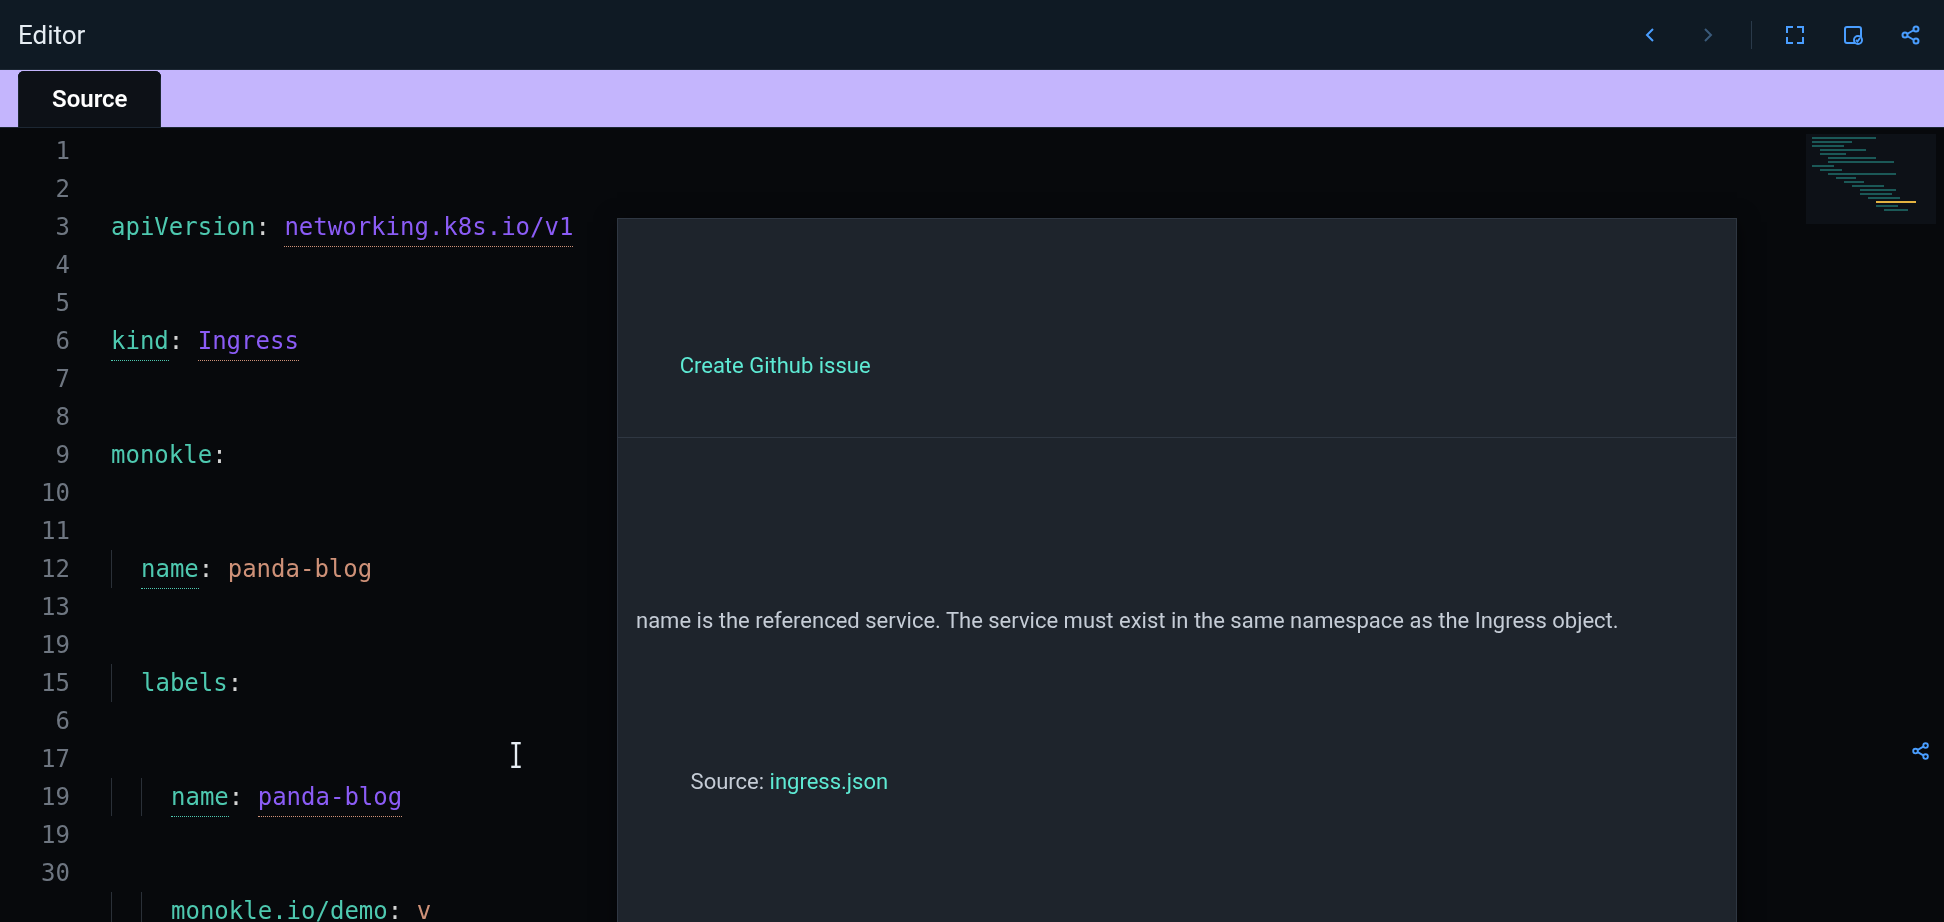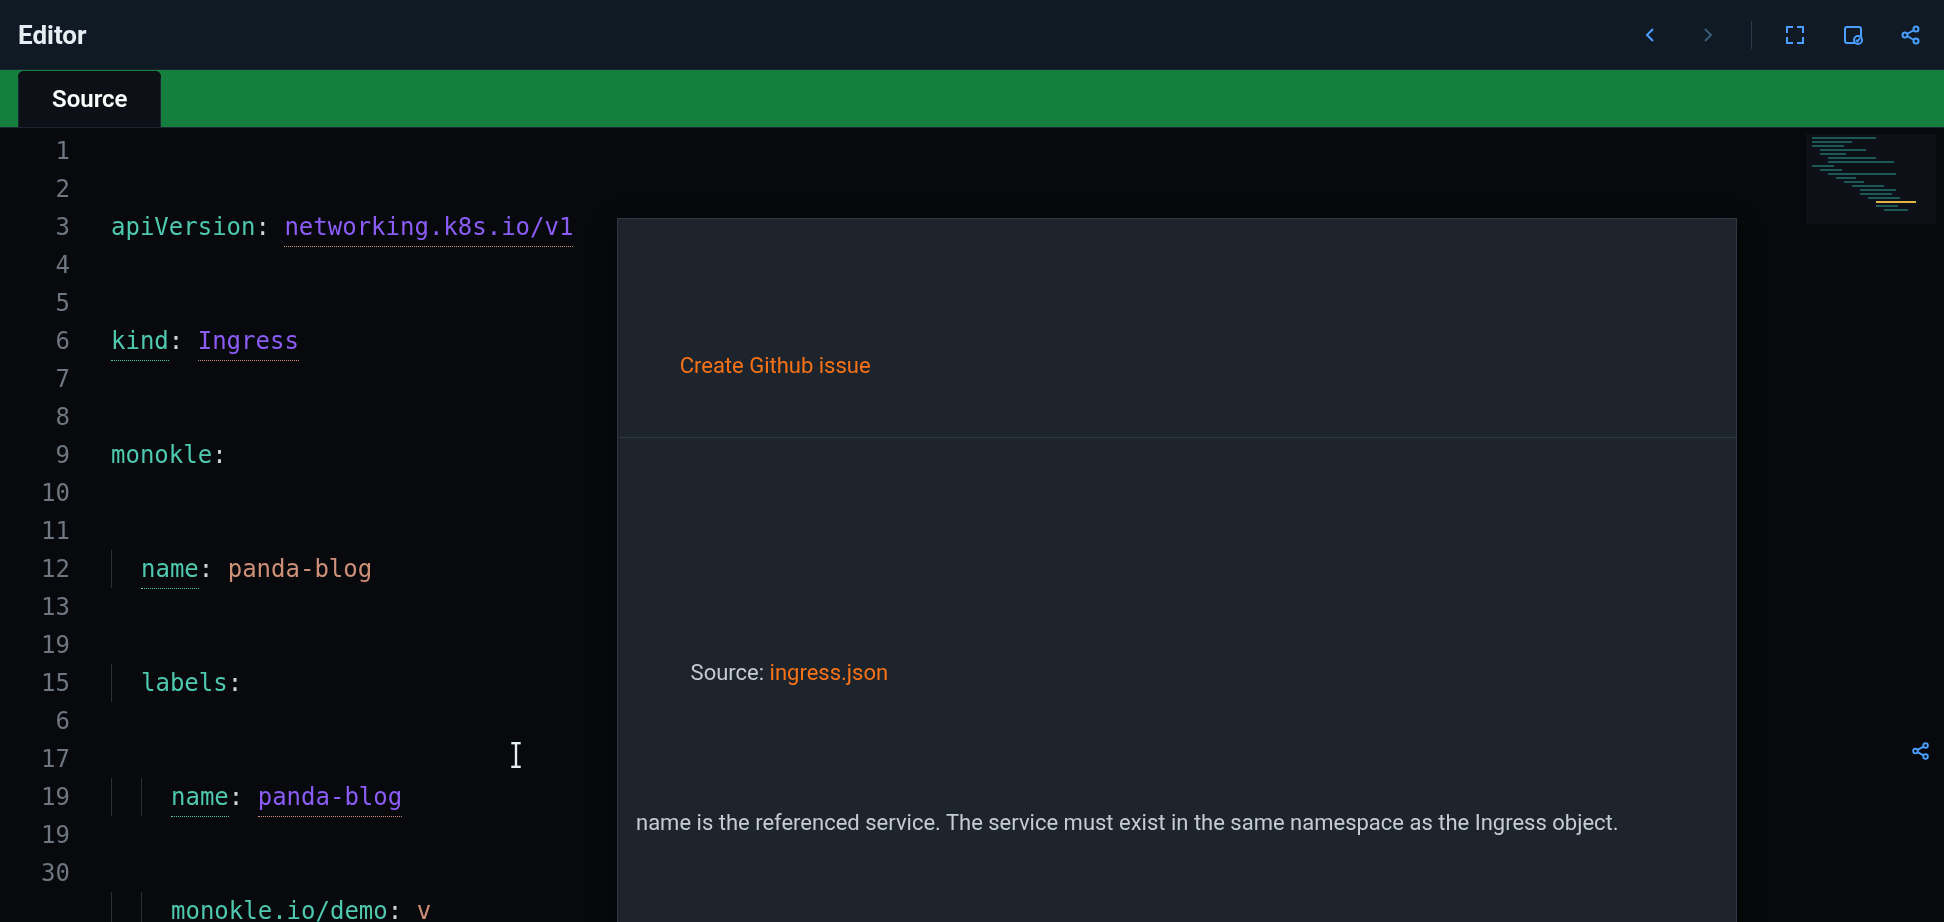--- a/index.html
+++ b/index.html
@@ -14,21 +14,21 @@
     height: 70px;
     display: flex;
     align-items: center;
     padding: 0 18px;
     background: #0f1a24;
     border-bottom: 1px solid #1c2733;
   }
   .titlebar-title {
     font-family: -apple-system, BlinkMacSystemFont, "Segoe UI", Roboto, sans-serif;
     font-size: 26px;
-    font-weight: 700;
+    font-weight: 400;
     color: #e6edf3;
   }
   .titlebar-actions {
     margin-left: auto;
     display: flex;
     gap: 28px;
     align-items: center;
   }
   .titlebar-sep {
     width: 1px;
@@ -42,21 +42,21 @@
     justify-content: center;
     width: 30px;
     height: 30px;
     cursor: pointer;
   }
   .icon-btn svg { width: 24px; height: 24px; stroke: currentColor; fill: none; stroke-width: 2; }
 
   .tabs {
     display: flex;
     padding-left: 18px;
-    background: #15803d;
+    background: #c4b5fd;
     border-bottom: 1px solid #1c2733;
     height: 58px;
     align-items: flex-end;
   }
   .tab {
     padding: 14px 34px 14px 34px;
     font-family: -apple-system, BlinkMacSystemFont, "Segoe UI", Roboto, sans-serif;
     font-size: 24px;
     font-weight: 600;
     cursor: pointer;
@@ -135,21 +135,21 @@
     background: #1e242c;
     border: 1px solid #2f3742;
     font-family: -apple-system, BlinkMacSystemFont, "Segoe UI", Roboto, sans-serif;
     font-size: 22px;
     color: #c5ccd6;
     box-shadow: 0 4px 20px rgba(0,0,0,0.5);
     z-index: 10;
   }
   .hover-sec { padding: 14px 18px; border-bottom: 1px solid #2f3742; }
   .hover-sec:last-child { border-bottom: none; }
-  .hover-link { color: #f97316; cursor: pointer; }
+  .hover-link { color: #5eead4; cursor: pointer; }
   .cursor-ibeam {
     position: absolute;
     width: 18px;
     height: 26px;
     color: #e6edf3;
   }
 </style>
 </head>
 <body>
 
@@ -250,24 +250,24 @@
         <line x1="1" y1="1" x2="9" y2="1" stroke="#e6edf3" stroke-width="2"></line>
         <line x1="1" y1="21" x2="9" y2="21" stroke="#e6edf3" stroke-width="2"></line>
       </svg>
 
     
     <div class="hover-popup">
       <div class="hover-sec">
         <span class="hover-link">Create Github issue</span>
       </div>
       <div class="hover-sec">
+        <div style="line-height:1.5">name is the referenced service. The service must exist in the same namespace as the Ingress object.</div>
         <div style="margin-top:12px">
           <span>Source: </span><span class="hover-link">ingress.json</span>
         </div>
-        <div style="line-height:1.5">name is the referenced service. The service must exist in the same namespace as the Ingress object.</div>
       </div>
       
       
     </div>
   </div>
 
   <div class="share-gutter">
     <div class="share-mark" style="top:612px; position:absolute;">
       <svg width="22" height="22" viewBox="0 0 24 24" stroke="#4a9eff" fill="none" stroke-width="2">
           <circle cx="6" cy="12" r="2.5"></circle>

